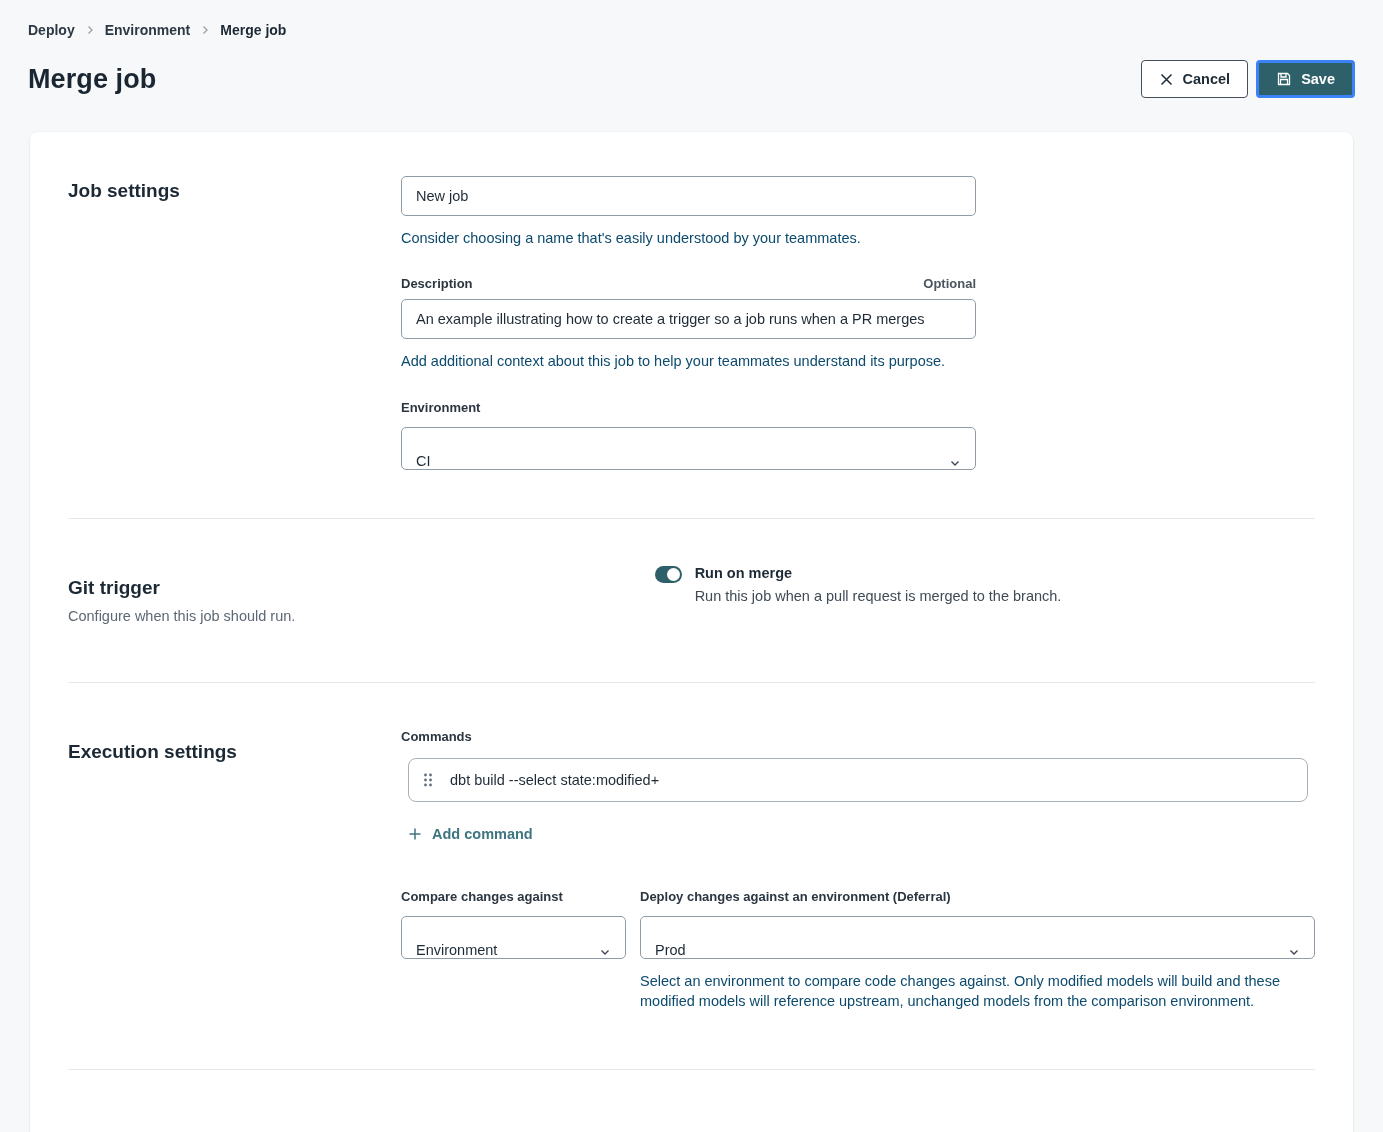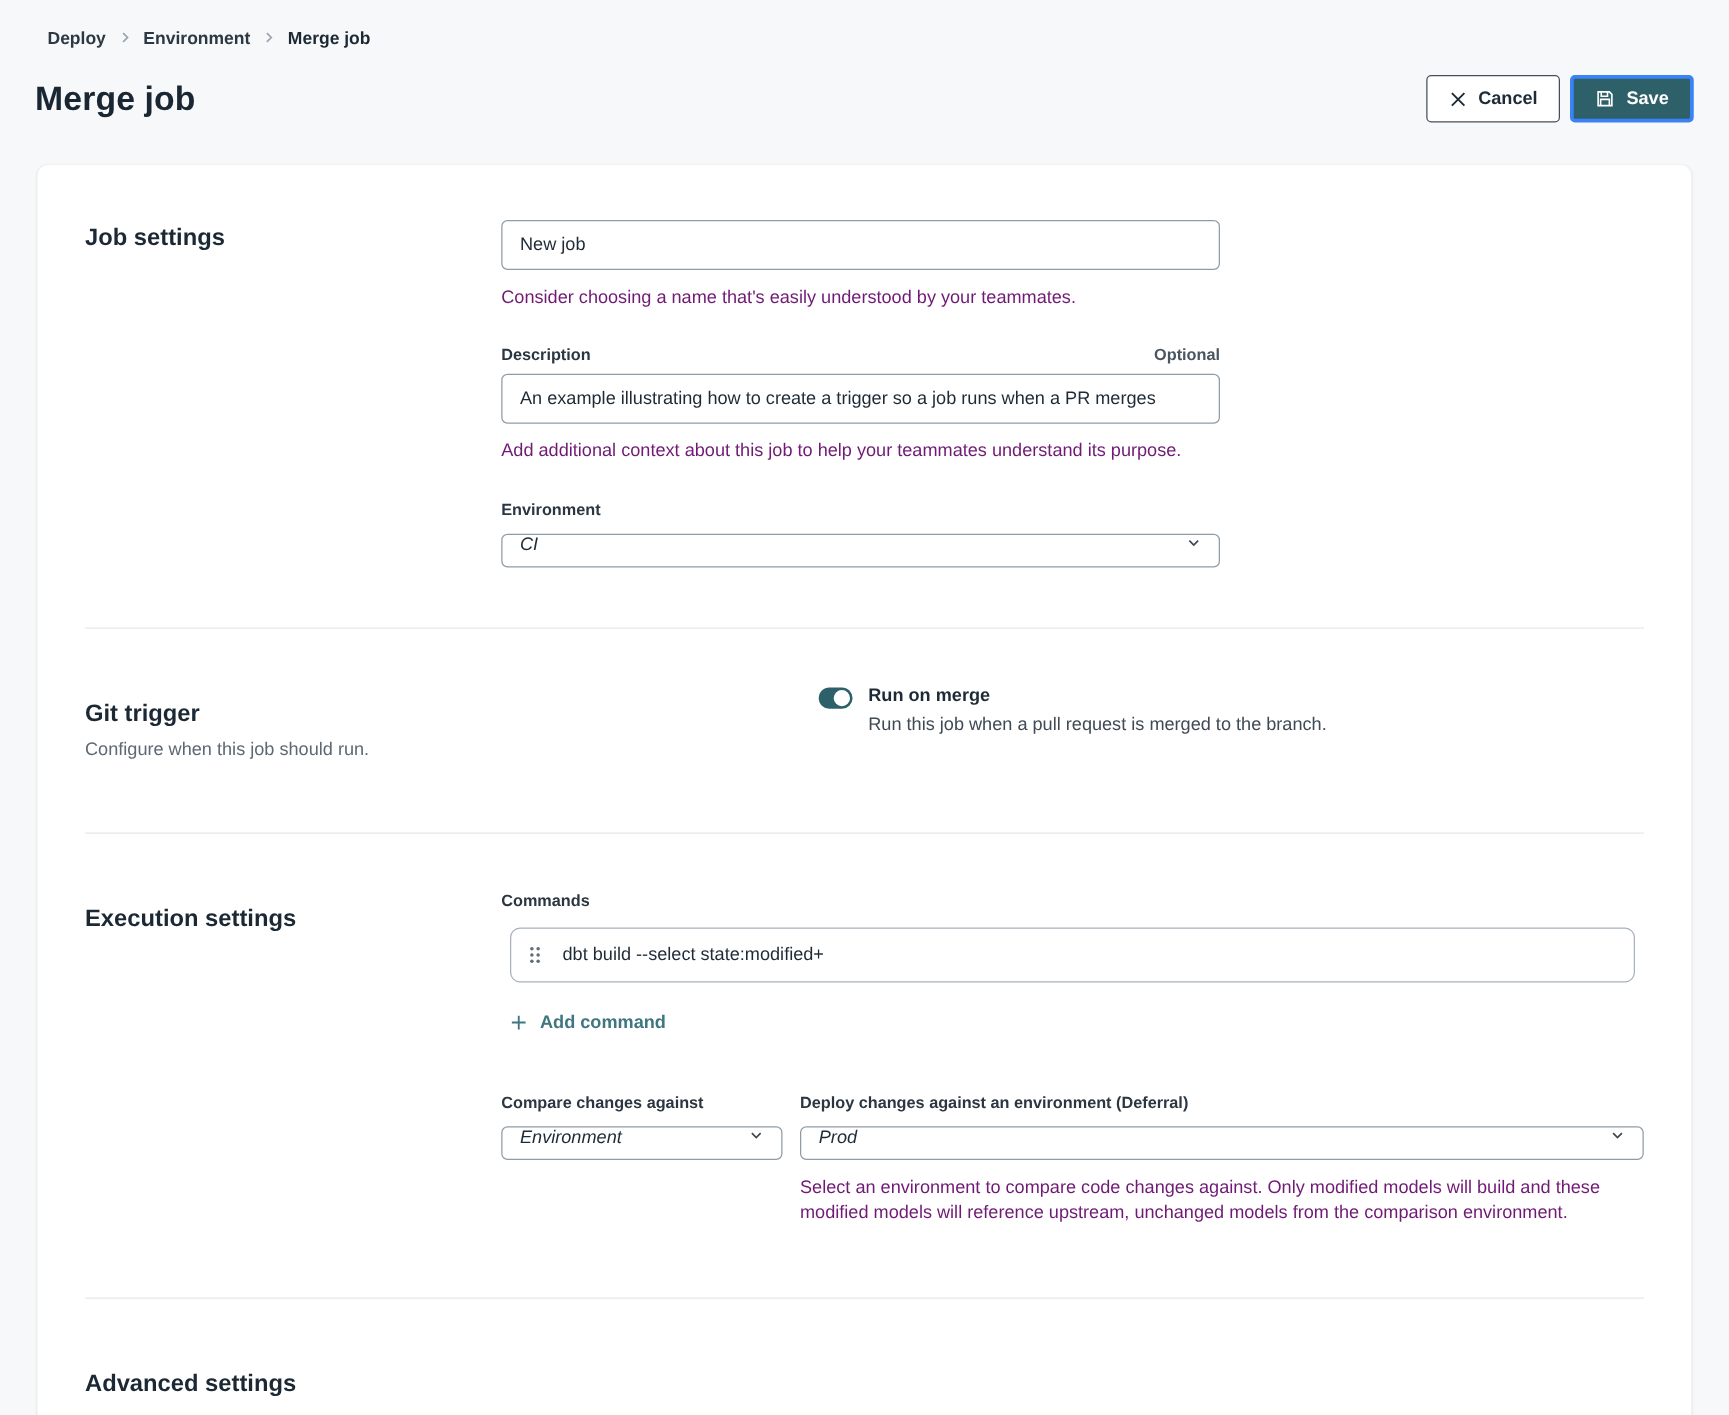--- a/index.html
+++ b/index.html
@@ -7,21 +7,21 @@
   body {
     background: #f7f8f9;
     font-family: "Liberation Sans", sans-serif;
     color: #1e2b36;
     overflow: hidden;
   }
   .page { width: 1383px; height: 1132px; position: relative; }
 
   
   .top { padding: 22px 28px 0 28px; }
-  .breadcrumb { display: flex; align-items: center; gap: 10px; font-size: 14px; margin-left: 10px; }
+  .breadcrumb { display: flex; align-items: center; gap: 10px; font-size: 14px; }
   .crumb { color: #2c3844; font-weight: 600; cursor: pointer; }
   .crumb.current { font-weight: 700; color: #1c2935; }
   .crumb-sep { color: #9aa4ad; display: inline-flex; align-items: center; }
   .crumb-sep svg { display: block; }
 
   .title-row { display: flex; align-items: center; justify-content: space-between; margin-top: 22px; }
   .page-title { font-size: 27px; font-weight: 700; color: #1a2733; letter-spacing: 0.1px; }
   .actions { display: flex; gap: 8px; }
   .btn {
     display: inline-flex; align-items: center; gap: 9px;
@@ -51,28 +51,27 @@
   .field-label { font-size: 13px; font-weight: 700; color: #2b3641; display: block; }
   .label-row { display: flex; justify-content: space-between; align-items: baseline; }
   .optional-tag { font-size: 13px; font-weight: 600; color: #4a5560; }
   .text-input {
     width: 575px; height: 40px; margin-top: 8px;
     border: 1px solid #8f9ca7; border-radius: 5px;
     padding: 0 14px; font-size: 14.5px; color: #1e2b36;
     font-family: "Liberation Sans", sans-serif; background: #fff;
     display: block;
   }
-  .helper { font-size: 14.5px; color: #701a75; margin-top: 12px; line-height: 1.4; }
+  .helper { font-size: 14.5px; color: #0c4a6e; margin-top: 12px; line-height: 1.4; }
   .select {
-    height: 27px; margin-top: 12px;
+    height: 43px; margin-top: 12px;
     border: 1px solid #8f9ca7; border-radius: 5px;
     padding: 0 14px; font-size: 14.5px; color: #1e2b36; background: #fff;
-    display: flex; align-items: flex-start; justify-content: space-between;
+    display: flex; align-items: flex-end; justify-content: space-between;
     cursor: pointer;
-    font-style: italic;
   }
   .select .chev { color: #3d4854; display: inline-flex; }
   .w-job { width: 575px; }
 
   .field-gap { margin-top: 28px; }
 
   
   .toggle-row { display: flex; align-items: flex-start; gap: 13px; justify-content: center; }
   .toggle {
     width: 27px; height: 17px; border-radius: 9px; background: #2e6069;

